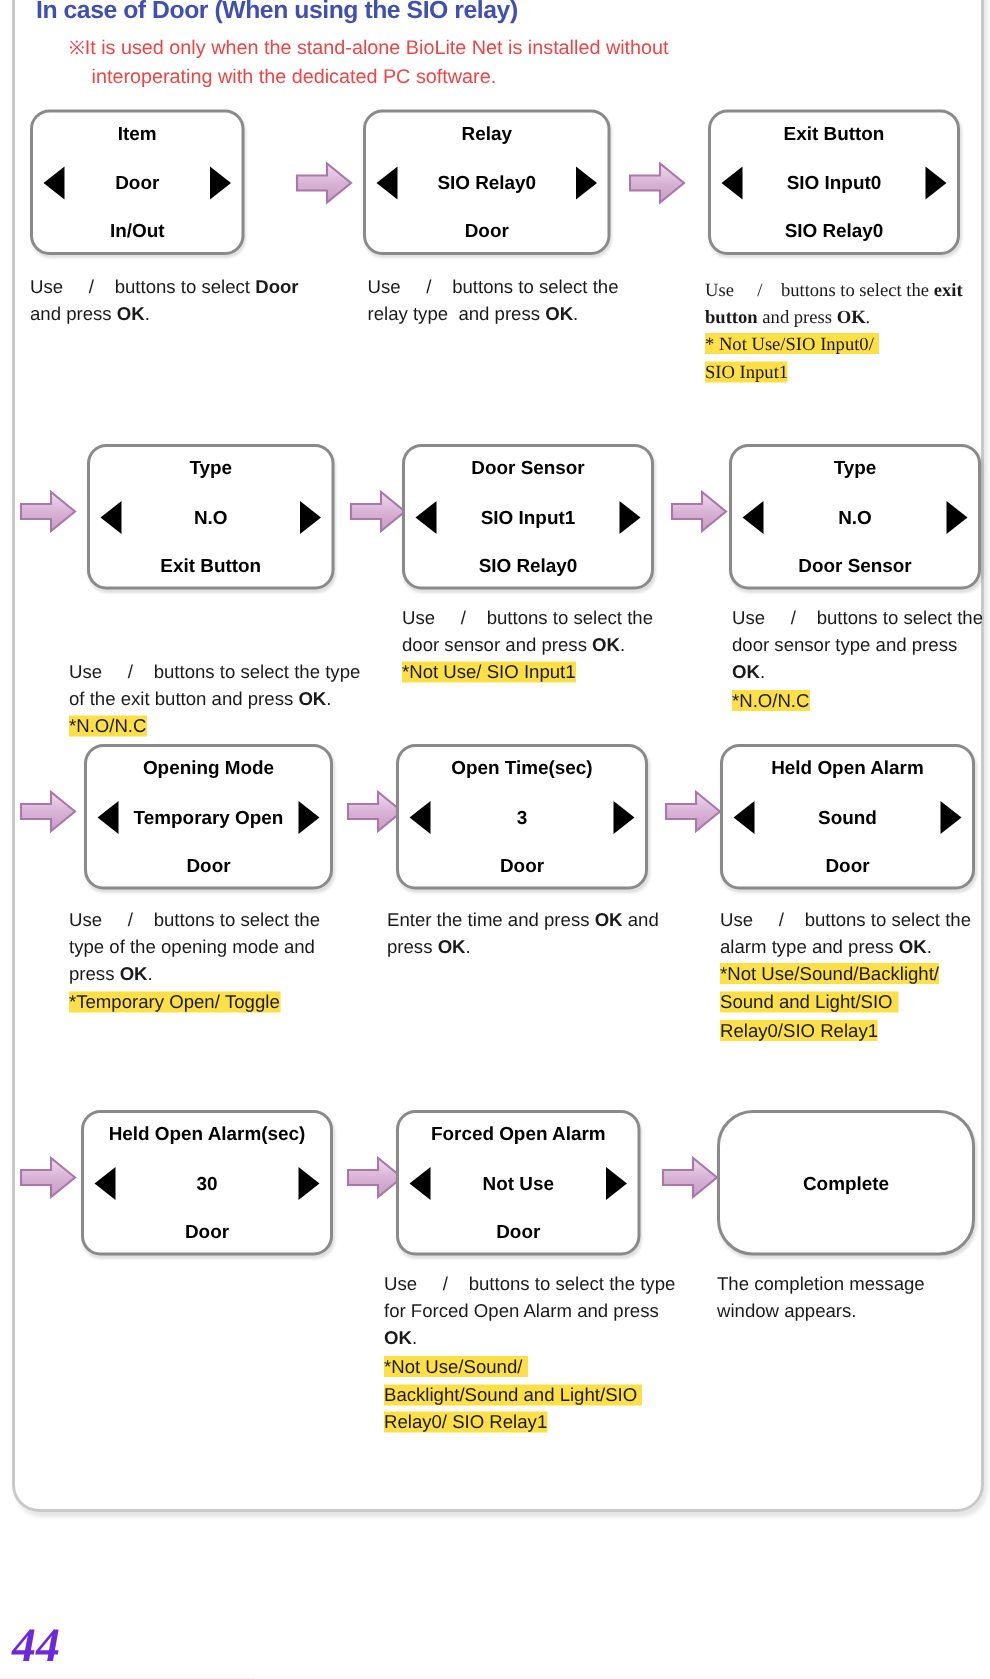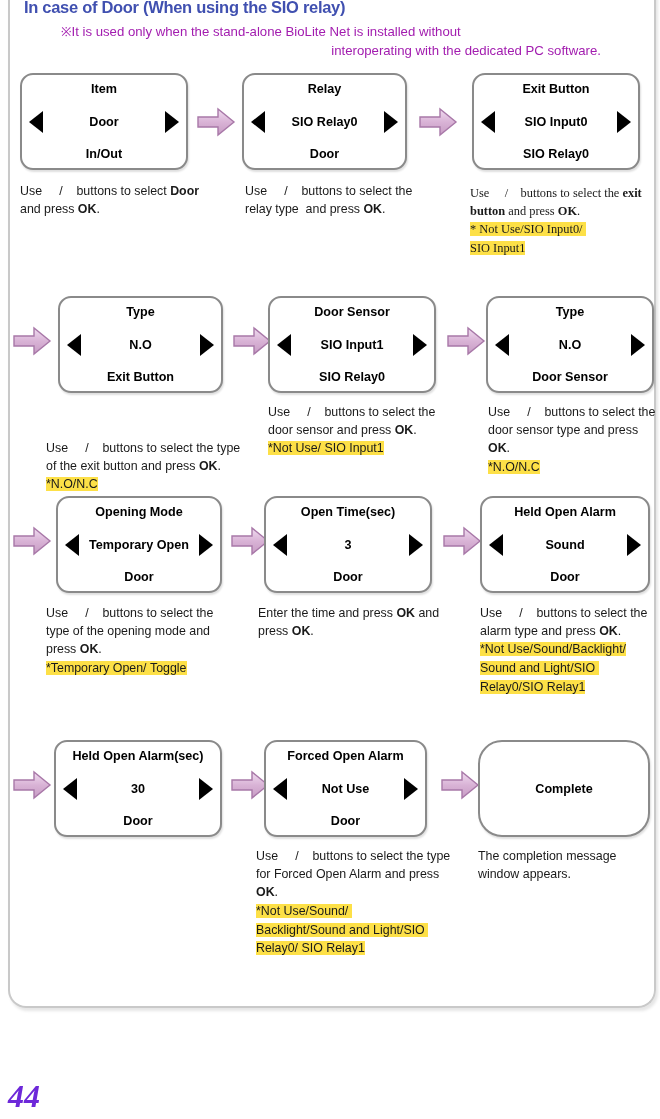--- a/index.html
+++ b/index.html
@@ -36,28 +36,28 @@
     position: absolute;
     left: 24px; top: -2px;
     font-size: 16.5px;
     font-weight: bold;
     color: #4050b0;
     letter-spacing: -0.3px;
     white-space: nowrap;
   }
   .note {
     position: absolute;
-    left: 61px; top: 22px;
+    left: 46px; top: 22px;
     width: 540px;
     font-size: 13.2px;
-    color: #a21caf;
+    color: #ef4444;
     line-height: 1.45;
   }
   .note .note-mark { font-size: 12.5px; }
-  .note .note-l2 { display: block; padding-left: 15px; text-align: right; }
+  .note .note-l2 { display: block; padding-left: 15px; }
 
   
   .lcd {
     position: absolute;
     border: 2.5px solid #8a8a8a;
     border-radius: 13px;
     background: #ffffff;
     box-shadow: 1px 2px 2px rgba(0,0,0,0.13);
   }
   .lcd-title {
@@ -147,21 +147,21 @@
   <div id="page-frame"></div>
 
   <div id="content">
 
     <div class="section-title">In case of Door (When using the SIO relay)</div>
     <div class="note">
       <span class="note-mark">※</span><span>It is used only when the stand-alone BioLite Net is installed without</span>
       <span class="note-l2">interoperating with the dedicated PC software.</span>
     </div>
 
-    <div class="lcd" style="left:20px; top:73px; width:168px; height:97px;">
+    <div class="lcd" style="left:20px; top:73px; width:143px; height:97px;">
       <div class="lcd-title">Item</div>
       <div class="tri tri-left"></div>
       <div class="lcd-value">Door</div>
       <div class="tri tri-right"></div>
       <div class="lcd-sub">In/Out</div>
     </div>
     <div class="arrow" style="left:196px; top:106px;">
       <svg viewBox="0 0 40 32">
           <defs>
             <linearGradient id="ag" x1="0" y1="0" x2="0" y2="1">

